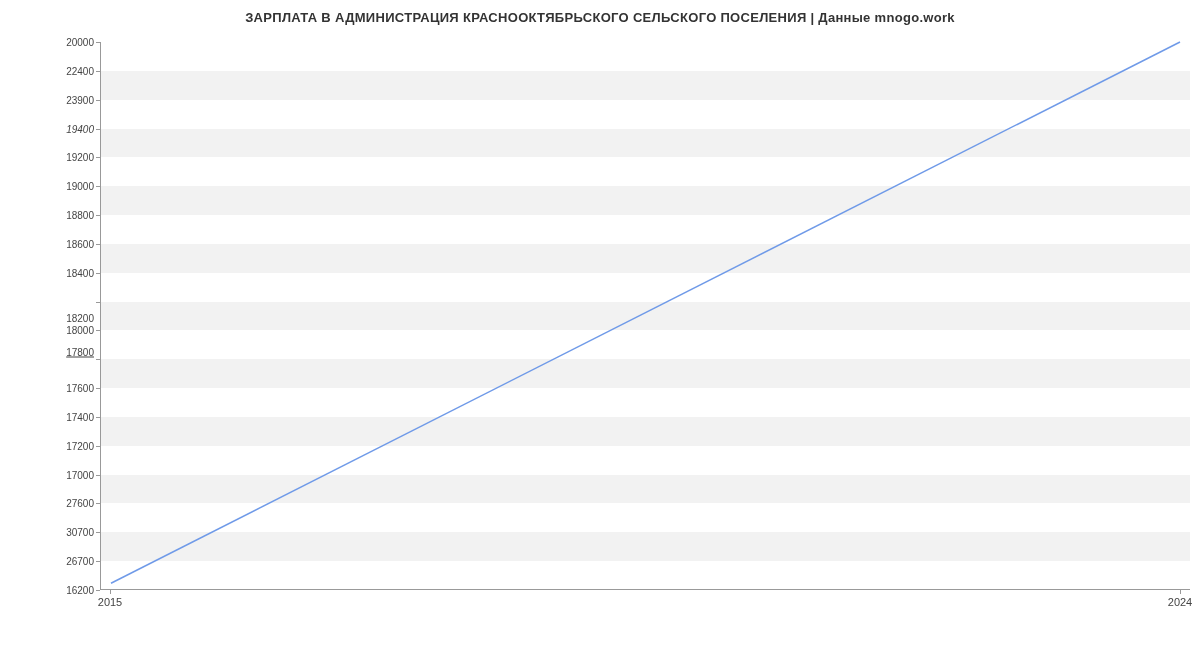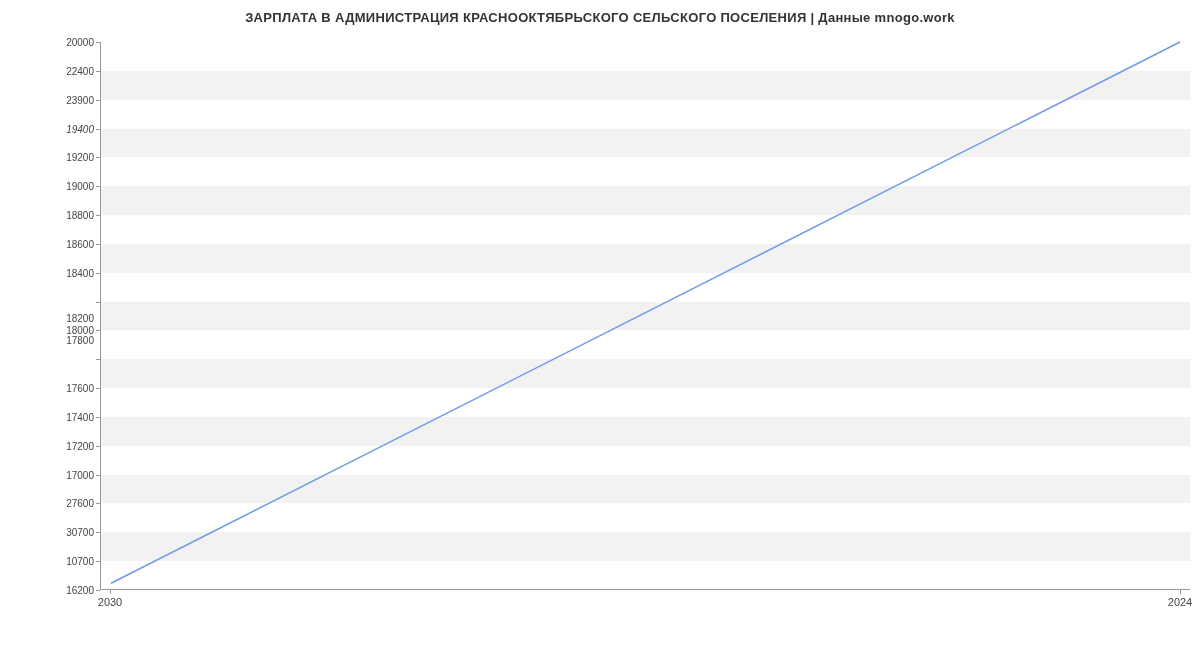--- a/index.html
+++ b/index.html
@@ -101,35 +101,35 @@
       <div class="band" style="top: 144.211px; height: 28.8421px;"></div>
       <div class="band" style="top: 86.5263px; height: 28.8421px;"></div>
       <div class="band" style="top: 28.8421px; height: 28.8421px;"></div>
       <svg class="line-layer" id="line-layer" viewBox="0 0 1090 548" preserveAspectRatio="none">
         <path d="M10 542.2315789473685 L1080 0" fill="none" stroke="#6f9ae8" stroke-width="1.5"></path>
       </svg>
   </div>
 
 <div class="y-tick-label" style="top: 590px;">16200</div>
     <div class="y-tick-mark" style="top: 590px;"></div>
-    <div class="y-tick-label" style="top: 561.158px;">10700</div>
+    <div class="y-tick-label" style="top: 561.158px;">26700</div>
     <div class="y-tick-mark" style="top: 561.158px;"></div>
     <div class="y-tick-label" style="top: 532.316px;">30700</div>
     <div class="y-tick-mark" style="top: 532.316px;"></div>
     <div class="y-tick-label" style="top: 503.474px;">27600</div>
     <div class="y-tick-mark" style="top: 503.474px;"></div>
     <div class="y-tick-label" style="top: 474.632px;">17000</div>
     <div class="y-tick-mark" style="top: 474.632px;"></div>
     <div class="y-tick-label" style="top: 445.789px;">17200</div>
     <div class="y-tick-mark" style="top: 445.789px;"></div>
     <div class="y-tick-label" style="top: 416.947px;">17400</div>
     <div class="y-tick-mark" style="top: 416.947px;"></div>
     <div class="y-tick-label" style="top: 388.105px; text-align: right;">17600</div>
     <div class="y-tick-mark" style="top: 388.105px;"></div>
-    <div class="y-tick-label" style="top: 340px;">17800</div>
+    <div class="y-tick-label" style="top: 352px; text-decoration: underline;">17800</div>
     <div class="y-tick-mark" style="top: 359.263px;"></div>
     <div class="y-tick-label" style="top: 330.421px;">18000</div>
     <div class="y-tick-mark" style="top: 330.421px;"></div>
     <div class="y-tick-label" style="top: 318px;">18200</div>
     <div class="y-tick-mark" style="top: 301.579px;"></div>
     <div class="y-tick-label" style="top: 272.737px;">18400</div>
     <div class="y-tick-mark" style="top: 272.737px;"></div>
     <div class="y-tick-label" style="top: 243.895px;">18600</div>
     <div class="y-tick-mark" style="top: 243.895px;"></div>
     <div class="y-tick-label" style="top: 215.053px;">18800</div>
@@ -140,16 +140,16 @@
     <div class="y-tick-mark" style="top: 157.368px;"></div>
     <div class="y-tick-label" style="top: 128.526px; font-style: italic;">19400</div>
     <div class="y-tick-mark" style="top: 128.526px;"></div>
     <div class="y-tick-label" style="top: 99.6842px;">23900</div>
     <div class="y-tick-mark" style="top: 99.6842px;"></div>
     <div class="y-tick-label" style="top: 70.8421px;">22400</div>
     <div class="y-tick-mark" style="top: 70.8421px;"></div>
     <div class="y-tick-label" style="top: 42px;">20000</div>
     <div class="y-tick-mark" style="top: 42px;"></div>
     <div class="x-tick-mark" style="left: 110px;"></div>
-    <div class="x-tick-label" style="left: 110px;">2030</div>
+    <div class="x-tick-label" style="left: 110px;">2015</div>
     <div class="x-tick-mark" style="left: 1180px;"></div>
     <div class="x-tick-label" style="left: 1180px;">2024</div>
   </div>
 
 </body></html>

